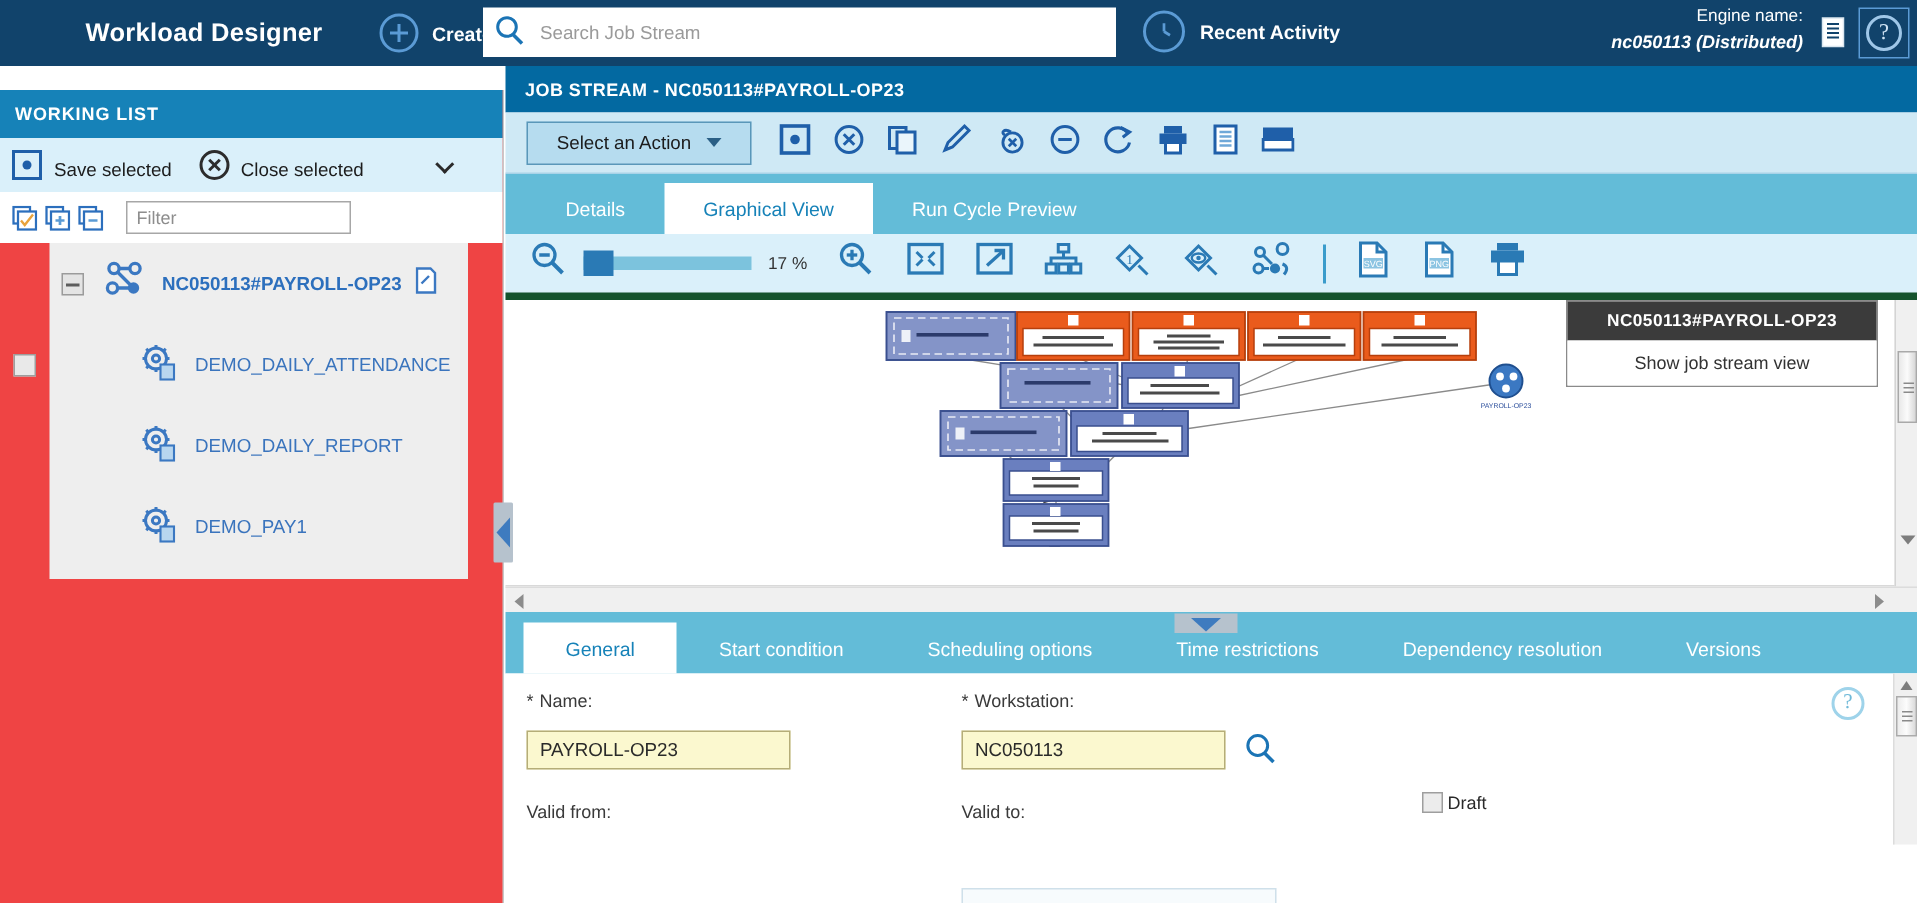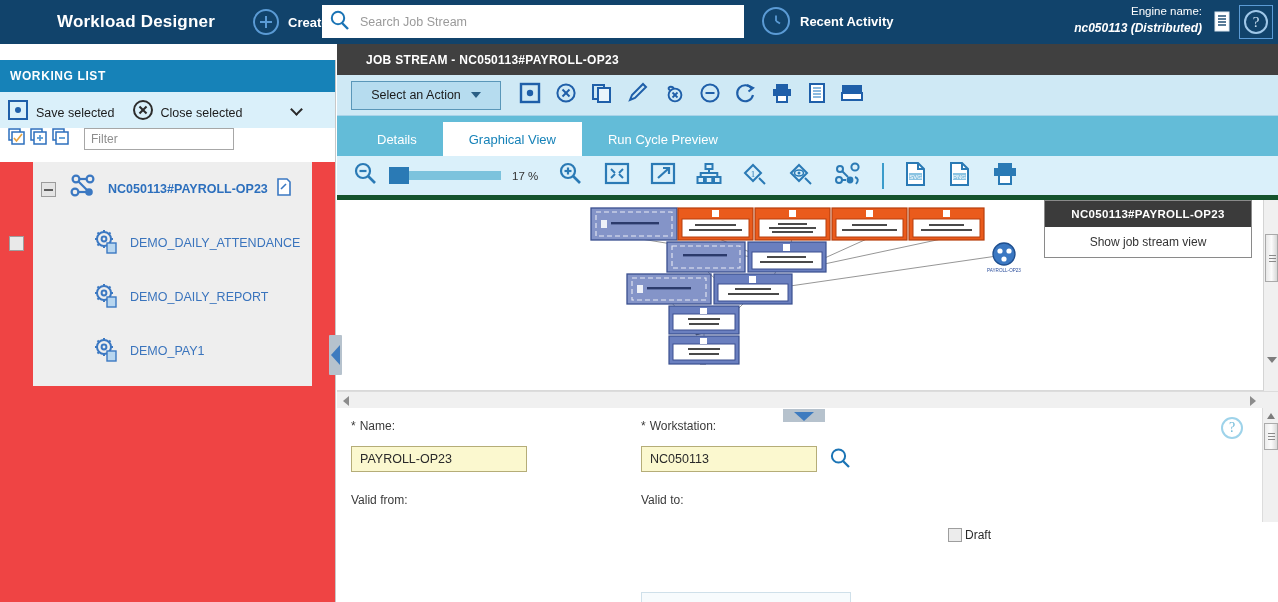--- a/index.html
+++ b/index.html
@@ -104,21 +104,21 @@
   }
   .x-ico:before { transform: rotate(45deg); }
   .x-ico:after  { transform: rotate(-45deg); }
   .chev-down {
     position: absolute; right: 34px; top: 13px; width: 9px; height: 9px;
     border-right: 2px solid #2a2a2a; border-bottom: 2px solid #2a2a2a;
     transform: rotate(45deg); cursor: pointer;
   }
 
   .wl-filterbar {
-    height: 34px; display: flex; padding-left: 8px; background: #fff;
+    height: 34px; display: flex; align-items: center; padding-left: 8px; background: #fff;
   }
   .mini-ico { width: 17px; height: 17px; margin-right: 5px; cursor: pointer; flex:none; }
   .filter-input {
     width: 150px; height: 22px; margin-left: 10px; border: 1px solid #a7a7a7;
     font-size: 12px; color: #7a7a7a; padding: 0 6px; outline: none;
     font-family: "Liberation Sans", sans-serif; background: #fff;
   }
   .filter-input::placeholder { color: #8d8d8d; }
 
   .tree-area { position: relative; height: 396px; }
@@ -155,22 +155,22 @@
   }
   .splitter:after {
     content: ""; position: absolute; left: 2px; top: 10px;
     border-top: 10px solid transparent; border-bottom: 10px solid transparent;
     border-right: 9px solid #3e7bbf;
   }
 
   
   .main { position: absolute; left: 337px; top: 44px; width: 941px; height: 558px; background: #fff; }
   .js-header {
-    height: 31px; background: #404040; color: #fff; font-size: 12px; font-weight: bold;
-    display: flex; align-items: center; padding-left: 29px; letter-spacing: .3px;
+    height: 31px; background: #0369a1; color: #fff; font-size: 12px; font-weight: bold;
+    display: flex; align-items: center; padding-left: 13px; letter-spacing: .3px;
   }
   .action-bar {
     height: 41px; background: #cfe9f5; display: flex; align-items: center; padding-left: 14px;
     border-bottom: 1px solid #a9d3e8;
   }
   .action-select {
     width: 150px; height: 29px; background: #b6dcef; border: 1px solid #5a97b9;
     display: flex; align-items: center; justify-content: center;
     font-size: 12.5px; color: #1b1b1b; cursor: pointer; position: relative; flex: none;
   }
@@ -797,20 +797,28 @@
         <div class="v-arrow-dn"></div>
       </div>
     </div>
 
     <div class="h-scroll">
       <div class="h-arrow-l"></div>
       <div class="h-arrow-r"></div>
       <div class="collapse-tab"></div>
     </div>
 
+    <div class="dtabs-row">
+      <div class="dtab active">General</div>
+      <div class="dtab">Start condition</div>
+      <div class="dtab">Scheduling options</div>
+      <div class="dtab">Time restrictions</div>
+      <div class="dtab">Dependency resolution</div>
+      <div class="dtab">Versions</div>
+    </div>
 
     <div class="form-area">
       <div class="form-help">?</div>
 
       <div class="fld-label" style="left:14px; top:11px;">
         <span class="req-star">*</span><span>Name:</span>
       </div>
       <input class="text-field" style="left: 14px; top: 38px; width: 176px;" value="PAYROLL-OP23">
 
       <div class="fld-label" style="left:304px; top:11px;">

